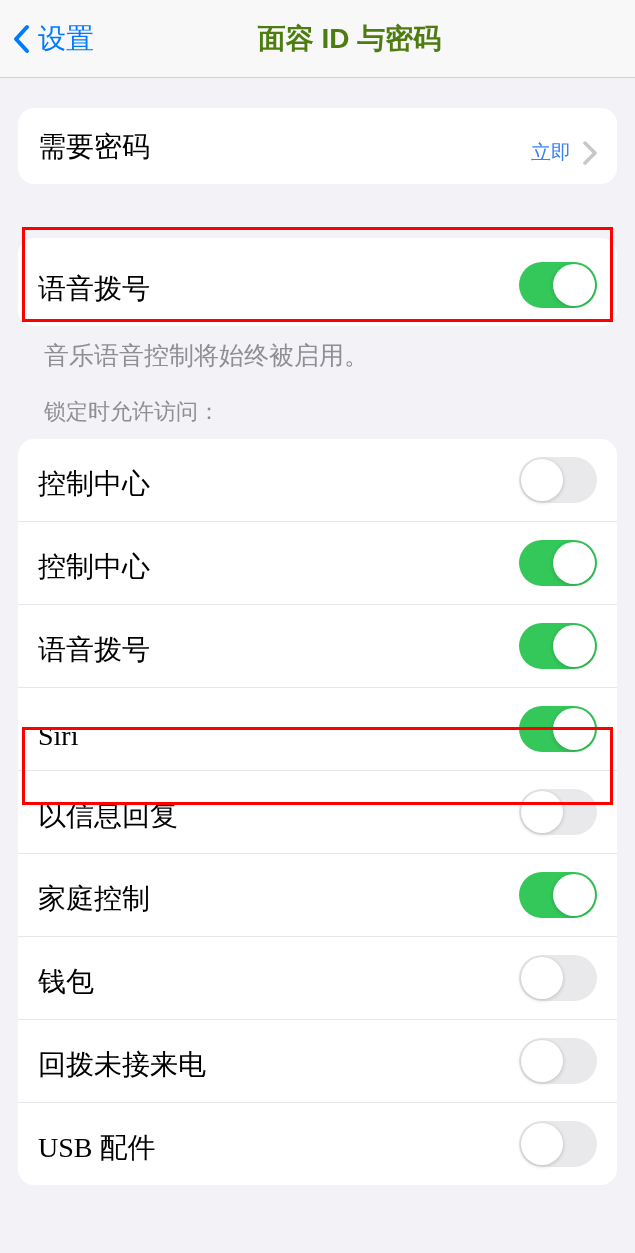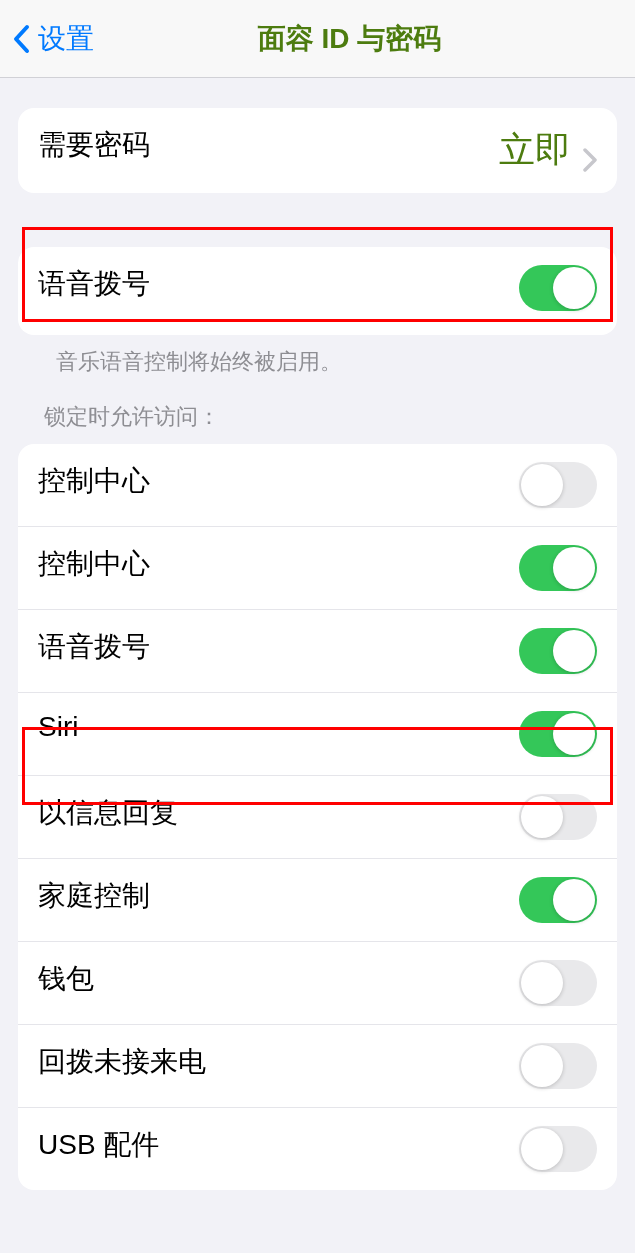--- a/index.html
+++ b/index.html
@@ -60,38 +60,39 @@
       margin: 30px 18px 0 18px;
       background: #fff;
       border-radius: 16px;
       overflow: hidden;
     }
     .group.first {
       margin-top: 30px;
     }
     .row {
       display: flex;
-      align-items: flex-start;
+      align-items: flex-end;
       justify-content: space-between;
       padding: 18px 20px;
       min-height: 76px;
       border-bottom: 1px solid #e5e5ea;
+      font-family: Liberation Serif, serif;
     }
     .row:last-child {
       border-bottom: none;
     }
     .row-label {
       font-size: 28px;
       color: #000;
     }
     .row-value {
       display: flex;
       align-items: center;
-      color: #4d7c0f;
-      font-size: 36px;
+      color: #3b82f6;
+      font-size: 20px;
     }
     .chevron-right {
       margin-left: 12px;
       width: 14px;
       height: 24px;
     }
     .chevron-right svg {
       width: 14px;
       height: 24px;
     }
@@ -119,22 +120,22 @@
       box-shadow: 0 1px 4px rgba(0,0,0,0.2);
       transition: left 0.2s;
     }
     .toggle.on .toggle-knob {
       left: 34px;
     }
     .toggle.off .toggle-knob {
       left: 2px;
     }
     .footer-text {
-      padding: 12px 36px 0 56px;
-      font-size: 22px;
+      padding: 12px 36px 0 44px;
+      font-size: 25px;
       color: #8e8e93;
       line-height: 1.4;
     }
     .section-header {
       padding: 24px 36px 8px 44px;
       font-size: 22px;
       color: #8e8e93;
     }
     .highlight-box {
       border: 3px solid #ff0000;

